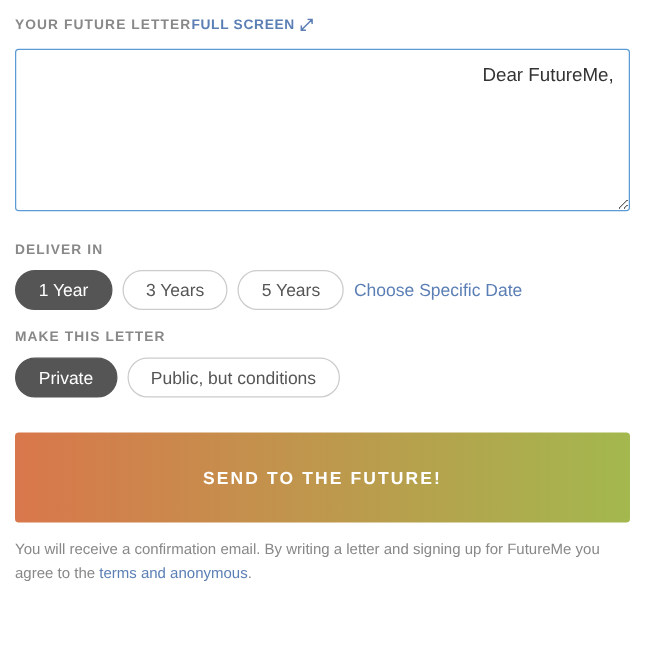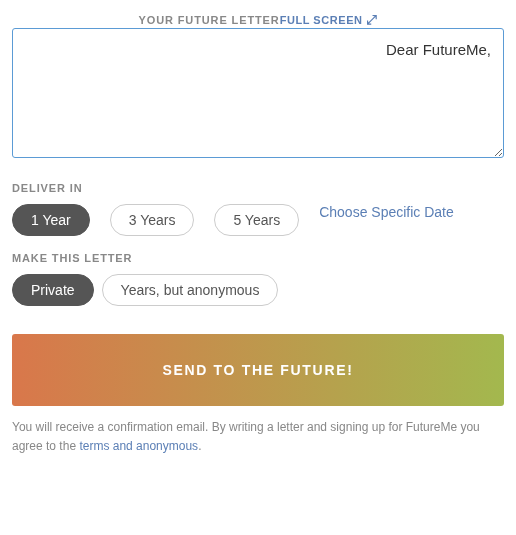--- a/index.html
+++ b/index.html
@@ -17,23 +17,23 @@
     }
 
     .container {
       width: 516px;
       padding: 12px 12px 12px 12px;
       background: #fff;
     }
 
     .header-row {
       display: flex;
-      justify-content: center;
-      align-items: center;
-      margin-bottom: 0;
+      justify-content: flex-start;
+      align-items: center;
+      margin-bottom: 11px;
     }
 
     .section-label {
       font-size: 11px;
       font-weight: 700;
       letter-spacing: 0.08em;
       color: #888;
       text-transform: uppercase;
     }
 
@@ -82,22 +82,22 @@
       font-size: 11px;
       font-weight: 700;
       letter-spacing: 0.08em;
       color: #888;
       text-transform: uppercase;
       margin-bottom: 10px;
     }
 
     .pill-row {
       display: flex;
-      align-items: flex-start;
-      gap: 20px;
+      align-items: center;
+      gap: 8px;
       flex-wrap: wrap;
     }
 
     .pill {
       border-radius: 50px;
       padding: 7px 18px;
       font-size: 14px;
       font-weight: 500;
       cursor: pointer;
       border: 1.5px solid #ccc;
@@ -223,21 +223,21 @@
       <button class="pill">5 Years</button>
       <button class="choose-date-link">Choose Specific Date</button>
     </div>
   </div>
 
   
   <div class="make-letter-section">
     <div class="deliver-label">MAKE THIS LETTER</div>
     <div class="privacy-row">
       <button class="pill active">Private</button>
-      <button class="pill">Years, but anonymous</button>
+      <button class="pill">Public, but conditions</button>
     </div>
   </div>
 
   
 
   
   <button class="send-button">SEND TO THE FUTURE!</button>
 
   
   <div class="terms-text">

